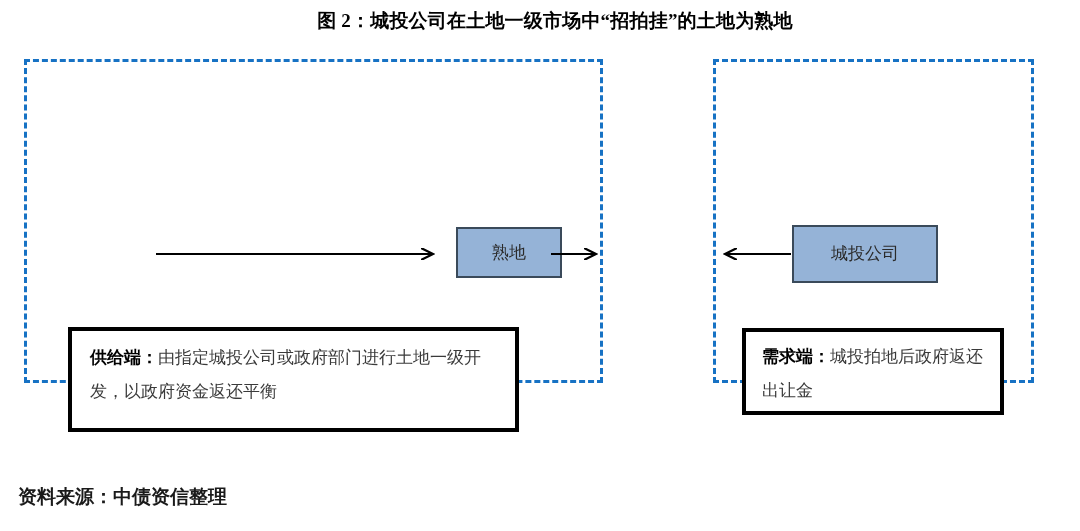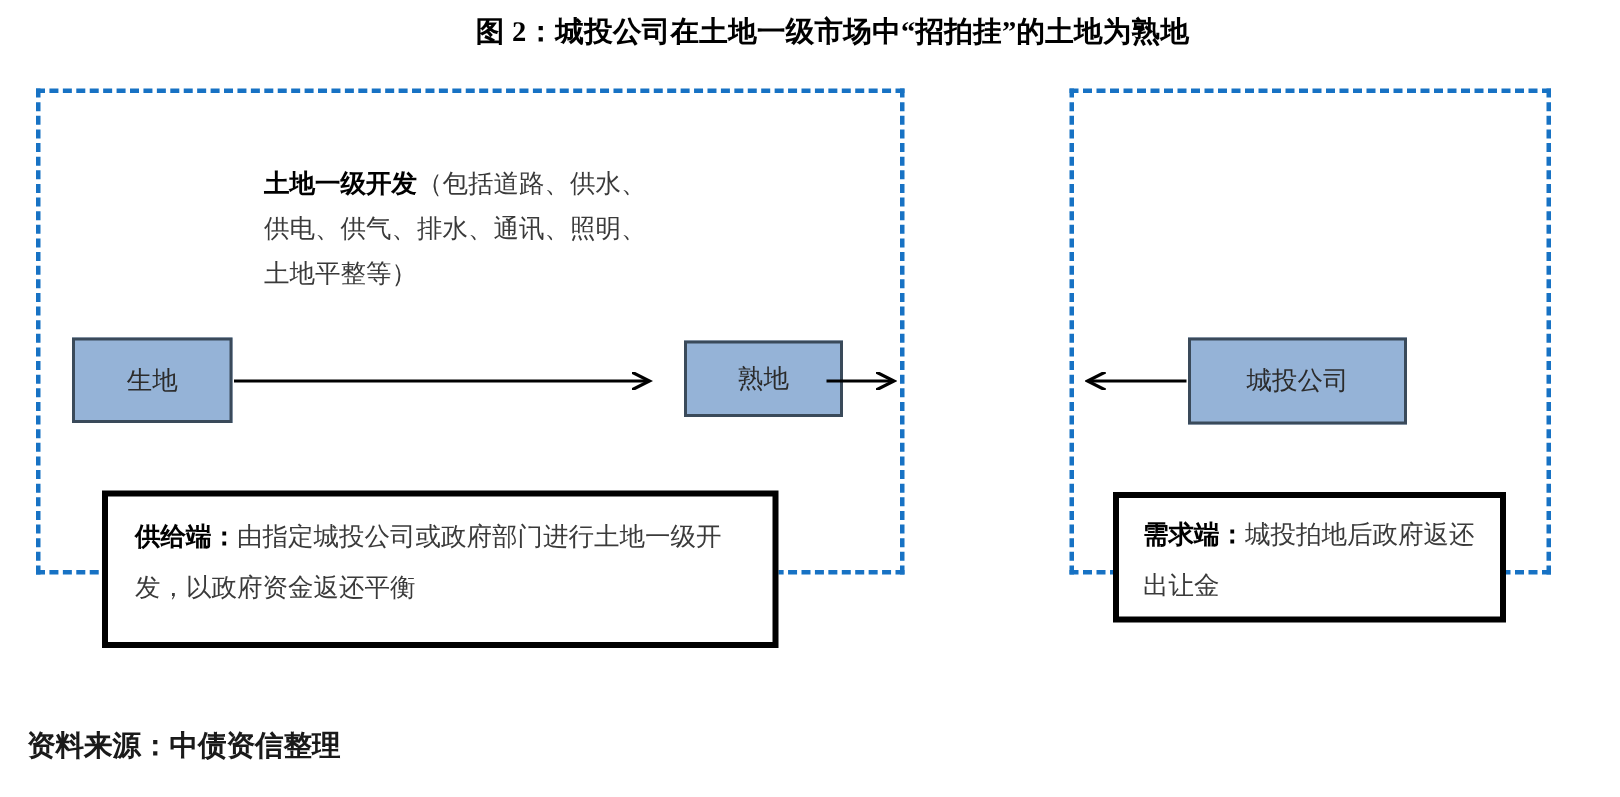--- a/index.html
+++ b/index.html
@@ -176,27 +176,21 @@
 <body>
 
 <div id="stage">
 
   <div class="fig-title">图 2：城投公司在土地一级市场中“招拍挂”的土地为熟地</div>
 
   <div class="dashed-region" id="region-supply"></div>
 
   <div class="dashed-region" id="region-demand"></div>
 
-  <div class="dev-note">
-    <span class="lead">土地一级开发</span><span>（包括道路、供水、供电、供气、排水、通讯、照明、土地平整等）</span>
-  </div>
-
-  <div class="node-box" id="node-raw-land">
-    <span>生地</span>
-  </div>
+
 
   <div class="node-box" id="node-developed-land">
     <span>熟地</span>
   </div>
 
 
   <div class="node-box" id="node-cityinvest">
     <span>城投公司</span>
   </div>
 

